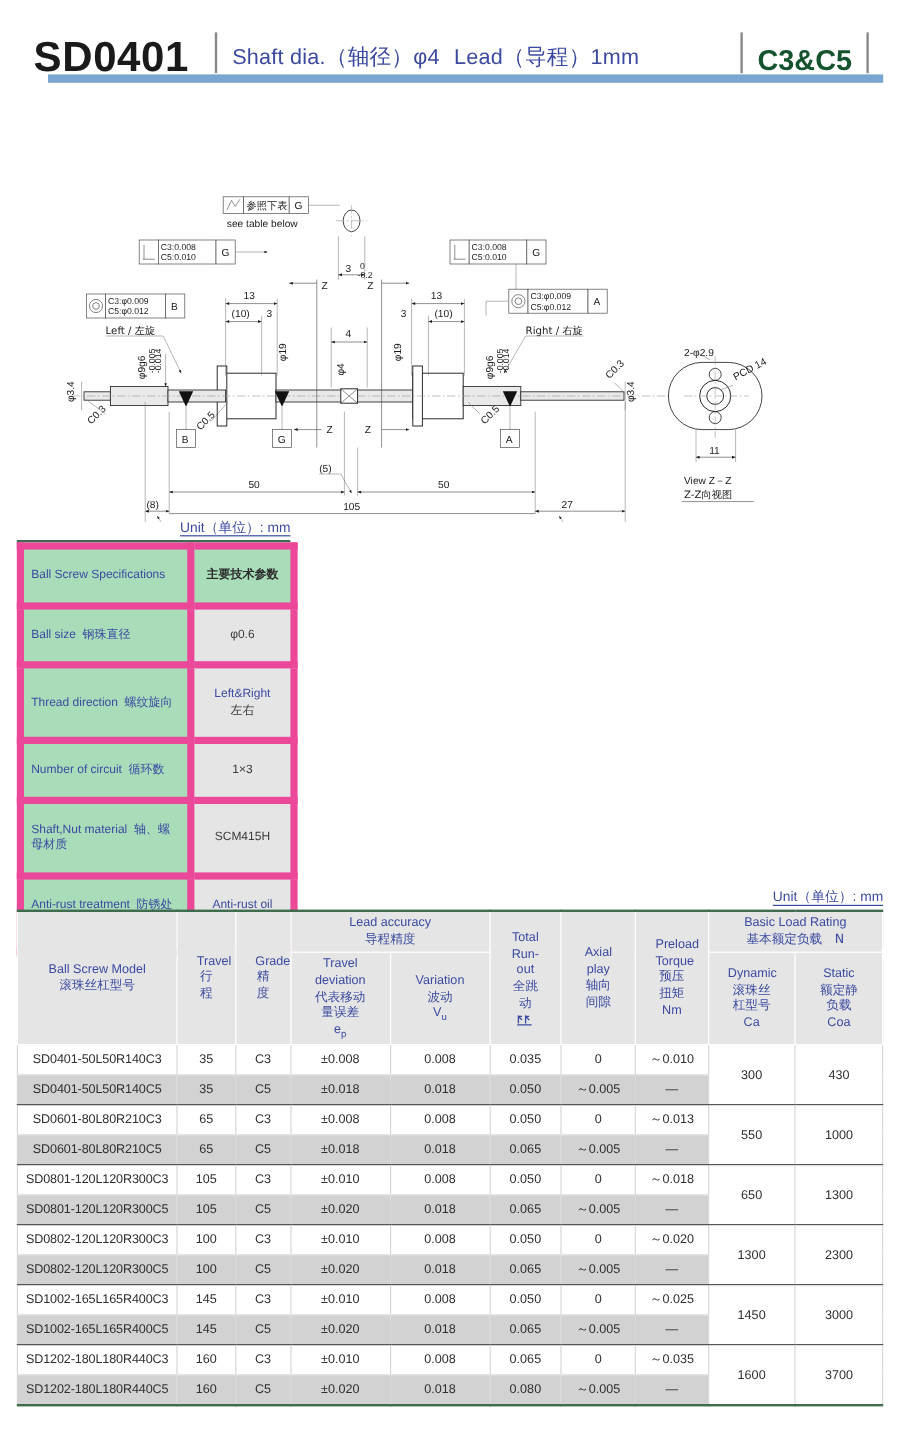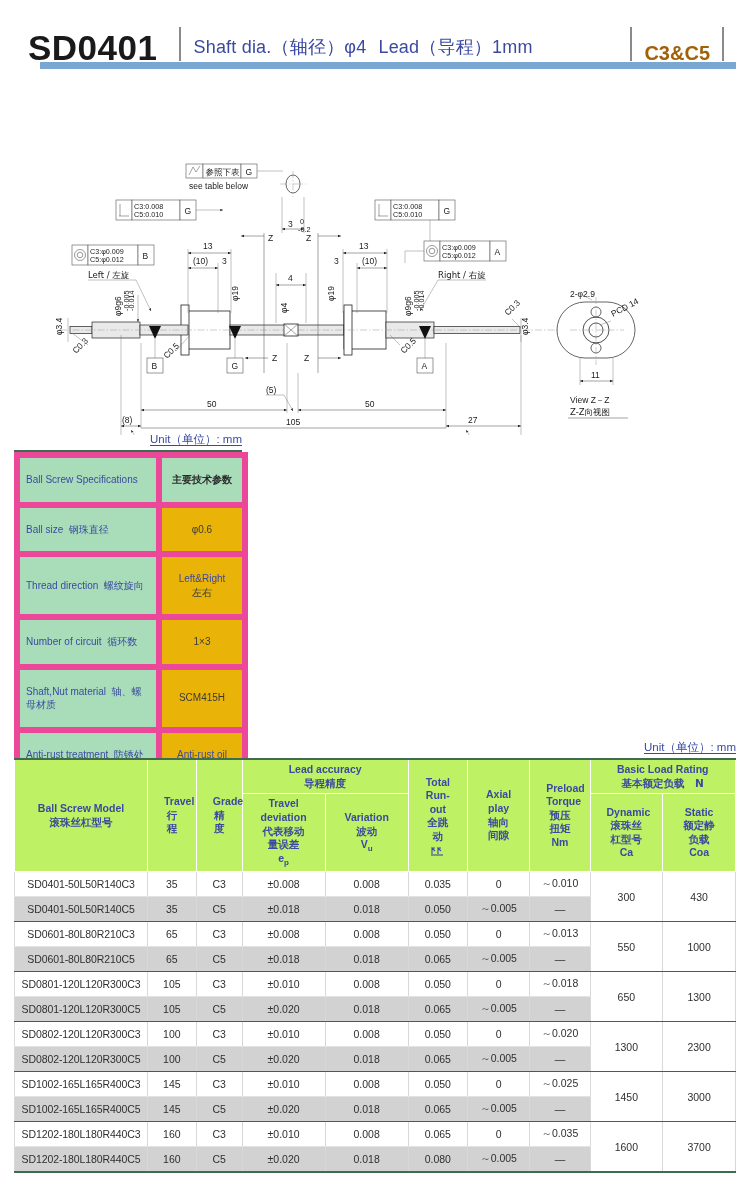--- a/index.html
+++ b/index.html
@@ -17,50 +17,50 @@
   .header { position:relative; height:58px; padding:0 14px; }
   .header-row { display:flex; align-items:flex-end; height:50px; padding-top:4px;margin-top:15px; }
   .model-title {
     font-size:35px; font-weight:bold; letter-spacing:.5px;
     color:#1a1a1a; line-height:1; padding-left:14px; padding-right:10px;
     font-family:"Liberation Sans", sans-serif;
   }
   .hdr-divider { width:2px; background:#8a8a8a; height:34px; margin:0 12px 4px 12px; }
   .hdr-mid { color:#3b4aa0; font-size:18px; letter-spacing:.2px; padding-bottom:6px; white-space:nowrap; }
   .hdr-mid .gap { display:inline-block; width:12px; }
-  .grade-title { font-size:20px; font-weight:bold; color:#a16207; line-height:1; padding-bottom:2px; white-space:nowrap;}
+  .grade-title { font-size:24px; font-weight:bold; color:#14532d; line-height:1; padding-bottom:2px; white-space:nowrap;}
   .hdr-spacer { flex:1; }
   .header-bar { position:absolute; left:40px; right:14px; bottom:4px; height:7px; background:#7aa6d2; }
 
   
   .drawing { position:relative; width:750px; height:362px; }
   .drawing svg { position:absolute; top:0; left:0; }
 
   
   .spec-wrap { position:absolute; left:14px; top:432px; width:228px; }
   .unit-label { color:#3b4aa0; font-size:11.5px; text-align:right; padding-bottom:3px; }
   .unit-label u { text-decoration:none; border-bottom:1px solid #3b4aa0; }
   table.spec { border-collapse:collapse; width:228px; table-layout:fixed; }
   table.spec td { border:6px solid #ec4899; font-size:10px; padding:15px 6px; vertical-align:middle; }
   table.spec tr td:first-child { background:#a9ddba; color:#3b4aa0; width:142px; line-height:1.35; }
-  table.spec tr td:last-child { background:#eab308; color:#3b3b3b; text-align:center; width:86px; line-height:1.35; }
+  table.spec tr td:last-child { background:#e5e5e5; color:#3b3b3b; text-align:center; width:86px; line-height:1.35; }
   table.spec tr.head td { background:#a9ddba; color:#3b4aa0; font-weight:normal; }
   table.spec tr.head td:last-child { background:#a9ddba; color:#2b2b2b; font-weight:bold; }
   .spec-top-rule { border-top:2px solid #3f6b4e; }
   .spec-bot-rule { border-top:2px solid #3f6b4e; height:2px; }
   .cn { font-family:"DejaVu Sans", sans-serif; }
   .kv-blue { color:#3b4aa0; }
 
   
   .main-wrap { position:absolute; left:14px; top:740px; width:722px; }
   .unit-label2 { color:#3b4aa0; font-size:11.5px; text-align:right; padding-bottom:3px; }
   .unit-label2 u { text-decoration:none; border-bottom:1px solid #3b4aa0; }
   table.main { border-collapse:collapse; width:722px; table-layout:fixed; border-top:2px solid #3f6b4e; border-bottom:2px solid #3f6b4e; }
   table.main th {
-    background:#bef264; color:#3b4aa0; font-weight:bold;
+    background:#e5e5e5; color:#3b4aa0; font-weight:normal;
     font-size:10.5px; line-height:1.3; padding:3px 16px; text-align:center;
     border-left:1px solid #ffffff; border-right:1px solid #ffffff; border-bottom:1px solid #ffffff;
   }
   table.main th.grp { border-bottom:1px solid #ffffff; }
   table.main td {
     font-size:10.5px; text-align:center; padding:5px 2px; color:#2f2f2f;
     border-left:1px solid #d8d8d8; border-right:1px solid #d8d8d8;
     border-bottom:1px solid #e3e3e3;
   }
   table.main tbody tr.alt td { background:#d2d2d2; }

